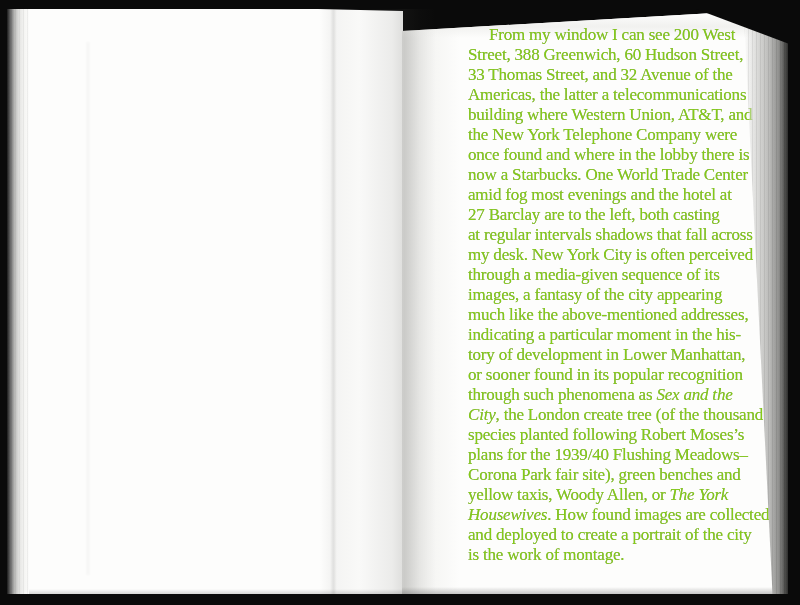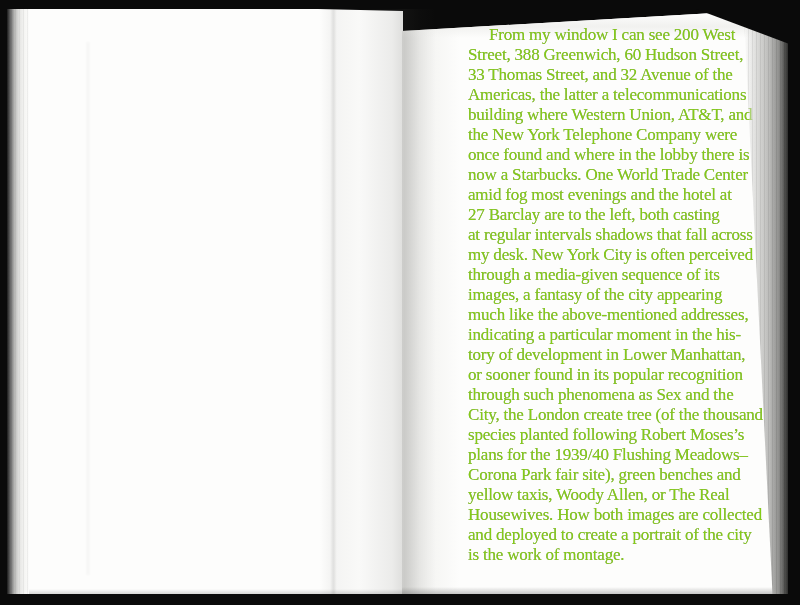--- a/index.html
+++ b/index.html
@@ -84,21 +84,21 @@
   
   .page-text{
     position:absolute;left:428px;top:25px;width:330px;
     font-size:17px;line-height:20px;color:#84cc16;
     letter-spacing:-0.2px;
     text-shadow:0 0 0.5px rgba(65,65,65,0.55);
     margin-left:40px;
   }
   .text-line{white-space:nowrap;height:20px;}
   .text-line.indent{padding-left:21px;}
-  .text-line .italic{}
+  .text-line .italic{font-style:italic;}
 </style>
 </head>
 <body>
 
 <div class="stage">
   <div class="left-fore-edge"></div>
 
   <div class="left-page">
     <div class="crease-a"></div>
     <div class="crease-b"></div>
@@ -127,22 +127,22 @@
       <div class="text-line"><span>images, a fantasy of the city appearing</span></div>
       <div class="text-line"><span>much like the above-mentioned addresses,</span></div>
       <div class="text-line"><span>indicating a particular moment in the his-</span></div>
       <div class="text-line"><span>tory of development in Lower Manhattan,</span></div>
       <div class="text-line"><span>or sooner found in its popular recognition</span></div>
       <div class="text-line"><span>through such phenomena as </span><span class="italic">Sex and the</span></div>
       <div class="text-line"><span class="italic">City</span><span>, the London create tree (of the thousand</span></div>
       <div class="text-line"><span>species planted following Robert Moses’s</span></div>
       <div class="text-line"><span>plans for the 1939/40 Flushing Meadows–</span></div>
       <div class="text-line"><span>Corona Park fair site), green benches and</span></div>
-      <div class="text-line"><span>yellow taxis, Woody Allen, or </span><span class="italic">The Real</span></div>
-      <div class="text-line"><span class="italic">Housewives</span><span>. How both images are collected</span></div>
+      <div class="text-line"><span>yellow taxis, Woody Allen, or </span><span class="italic">The York</span></div>
+      <div class="text-line"><span class="italic">Housewives</span><span>. How found images are collected</span></div>
       <div class="text-line"><span>and deployed to create a portrait of the city</span></div>
       <div class="text-line"><span>is the work of montage.</span></div>
     </div>
 
   <div class="gutter-shadow"></div>
   <div class="right-fore-edge"></div>
   <div class="corner-wedge"></div>
   <div class="top-black"></div>
   <div class="bottom-black"></div>
   <div class="right-black"></div>

